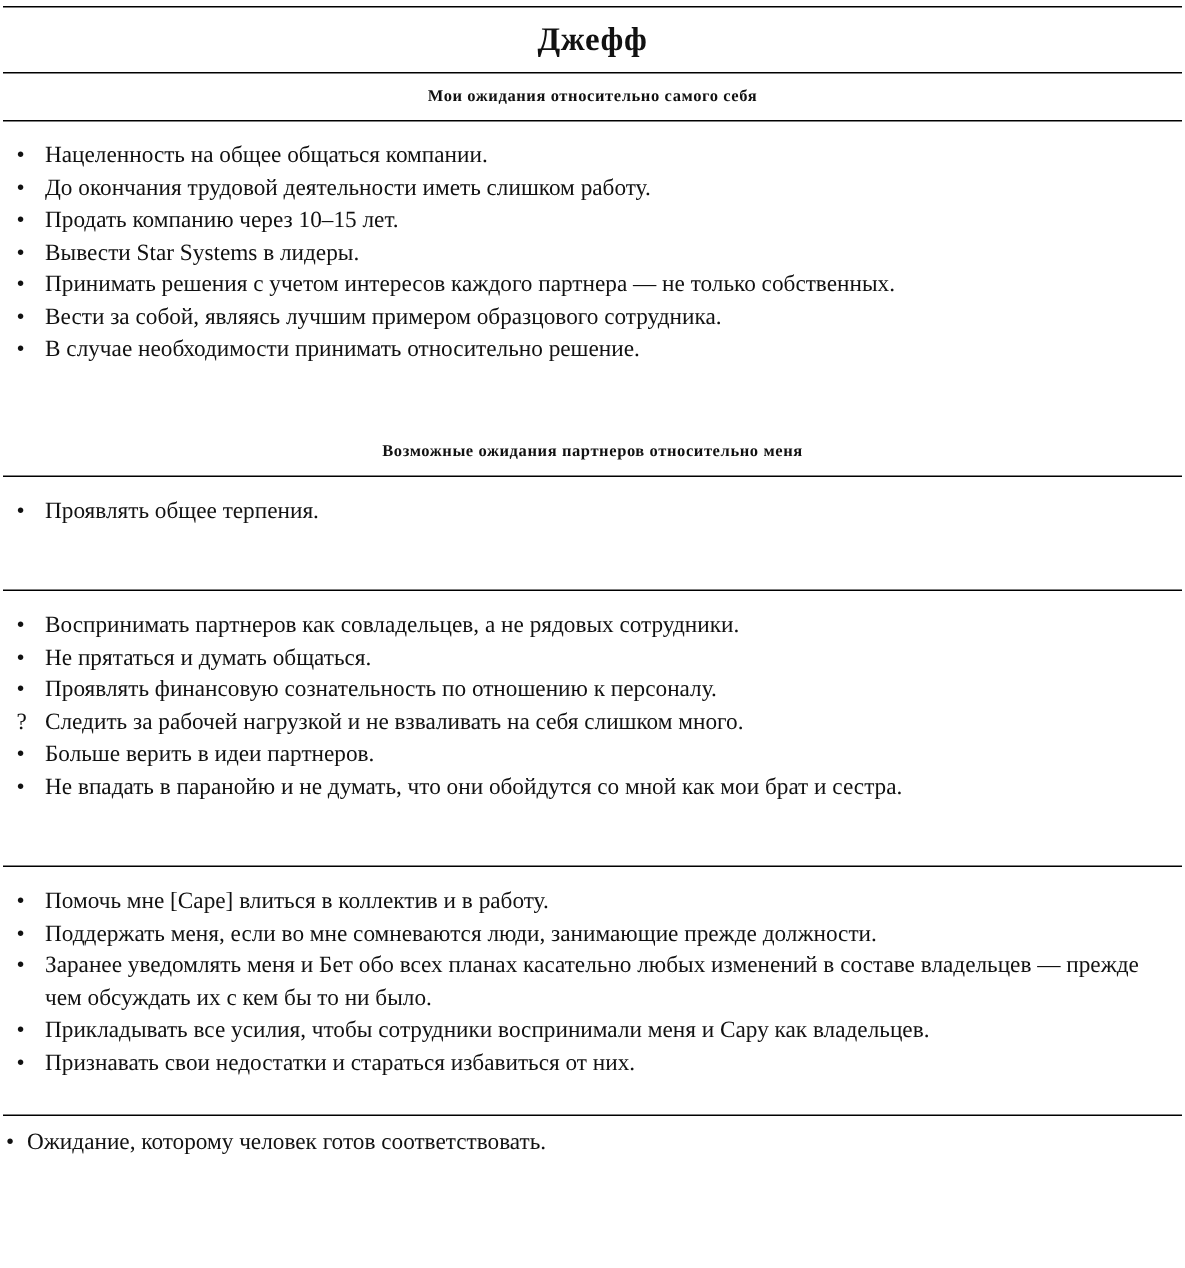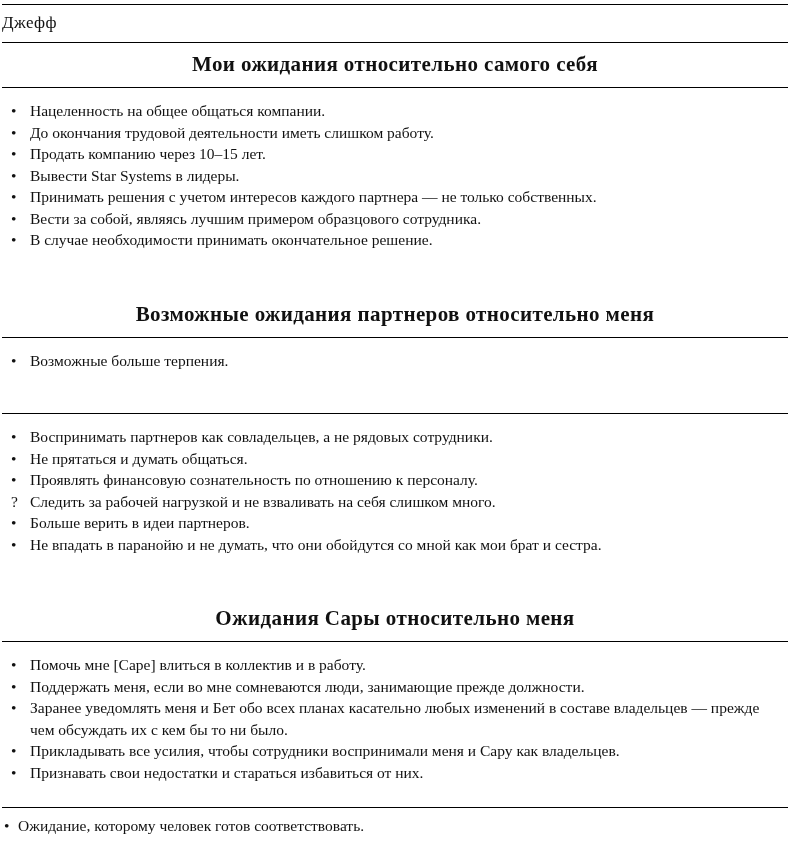--- a/index.html
+++ b/index.html
@@ -7,30 +7,31 @@
   body {
     width: 790px;
     min-height: 845px;
     background: #ffffff;
     color: #111111;
     font-family: "Liberation Serif", "DejaVu Serif", serif;
   }
   .page { padding: 4px 2px 8px 2px; }
   .rule { border-top: 1.6px solid #000; height: 0; }
   .title {
-    font-weight: normal;
-    font-size: 17px;
+    text-align: center;
+    font-weight: bold;
+    font-size: 22px;
     letter-spacing: 0.4px;
     padding: 8px 0 9px 0;
   }
   .heading {
     margin: 0;
     text-align: center;
     font-weight: bold;
-    font-size: 21px;
+    font-size: 11px;
     letter-spacing: 0.4px;
     padding: 9px 0 10px 0;
   }
   .section.spaced { margin-top: 40px; font-family: Liberation Serif, serif; }
   .items { padding: 12px 0 2px 9px; }
   .item {
     display: flex;
     font-size: 15.5px;
     line-height: 21.5px;
   }
@@ -82,32 +83,32 @@
       <div class="item">
         <span class="marker">•</span>
         <span class="text">Принимать решения с учетом интересов каждого партнера — не только собственных.</span>
       </div>
       <div class="item">
         <span class="marker">•</span>
         <span class="text">Вести за собой, являясь лучшим примером образцового сотрудника.</span>
       </div>
       <div class="item">
         <span class="marker">•</span>
-        <span class="text">В случае необходимости принимать окончательное решение.</span>
+        <span class="text">В случае необходимости принимать относительно решение.</span>
       </div>
     </div>
   </div>
 
   <div class="section spaced">
     <h2 class="heading">Возможные ожидания партнеров относительно меня</h2>
     <div class="rule"></div>
     <div class="items">
       <div class="item">
         <span class="marker">•</span>
-        <span class="text">Возможные больше терпения.</span>
+        <span class="text">Проявлять общее терпения.</span>
       </div>
     </div>
   </div>
 
   <div class="section spaced">
     <div class="rule"></div>
     <div class="items">
       <div class="item">
         <span class="marker">•</span>
         <span class="text">Воспринимать партнеров как совладельцев, а не рядовых сотрудники.</span>
@@ -129,21 +130,20 @@
         <span class="text">Больше верить в идеи партнеров.</span>
       </div>
       <div class="item">
         <span class="marker">•</span>
         <span class="text">Не впадать в паранойю и не думать, что они обойдутся со мной как мои брат и сестра.</span>
       </div>
     </div>
   </div>
 
   <div class="section spaced">
-    <h2 class="heading">Ожидания Сары относительно меня</h2>
     <div class="rule"></div>
     <div class="items">
       <div class="item">
         <span class="marker">•</span>
         <span class="text">Помочь мне [Саре] влиться в коллектив и в работу.</span>
       </div>
       <div class="item">
         <span class="marker">•</span>
         <span class="text">Поддержать меня, если во мне сомневаются люди, занимающие прежде должности.</span>
       </div>

